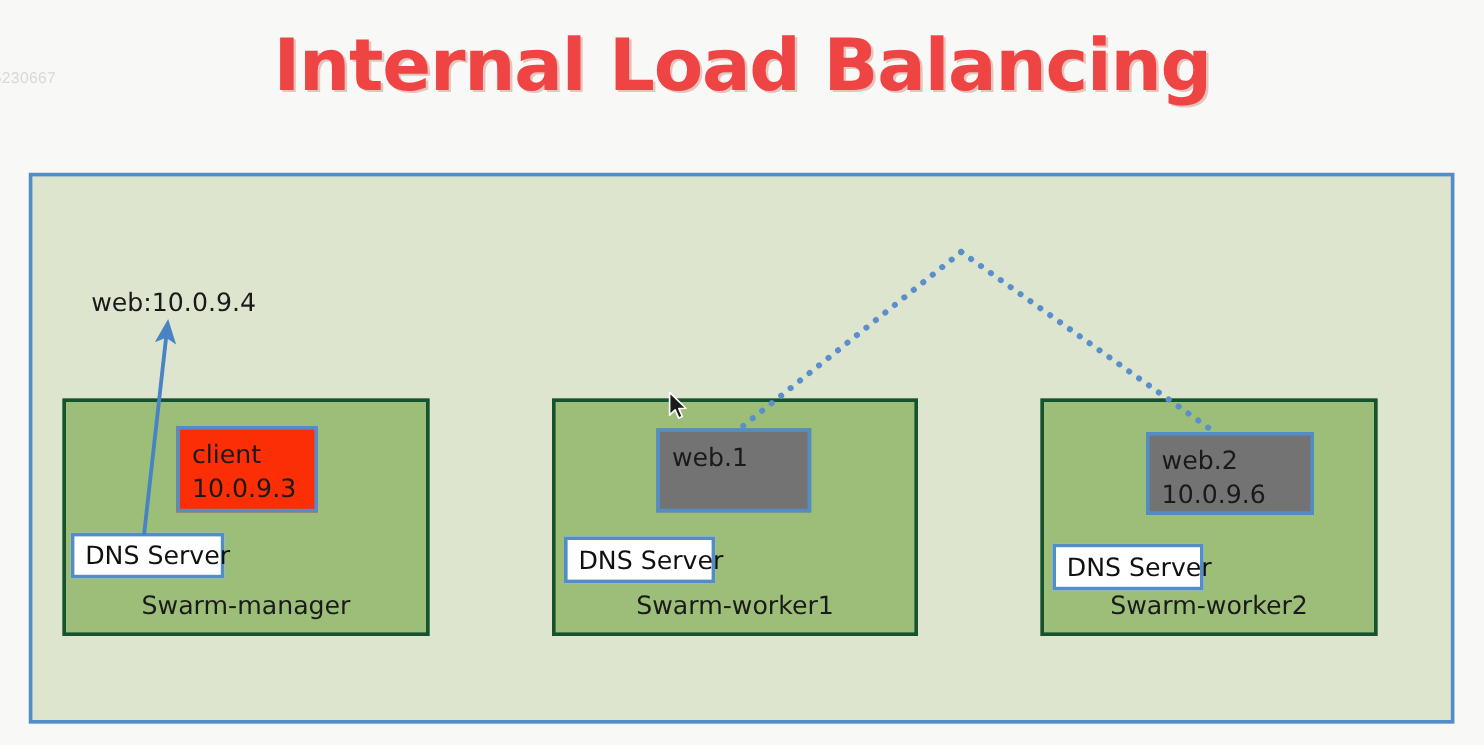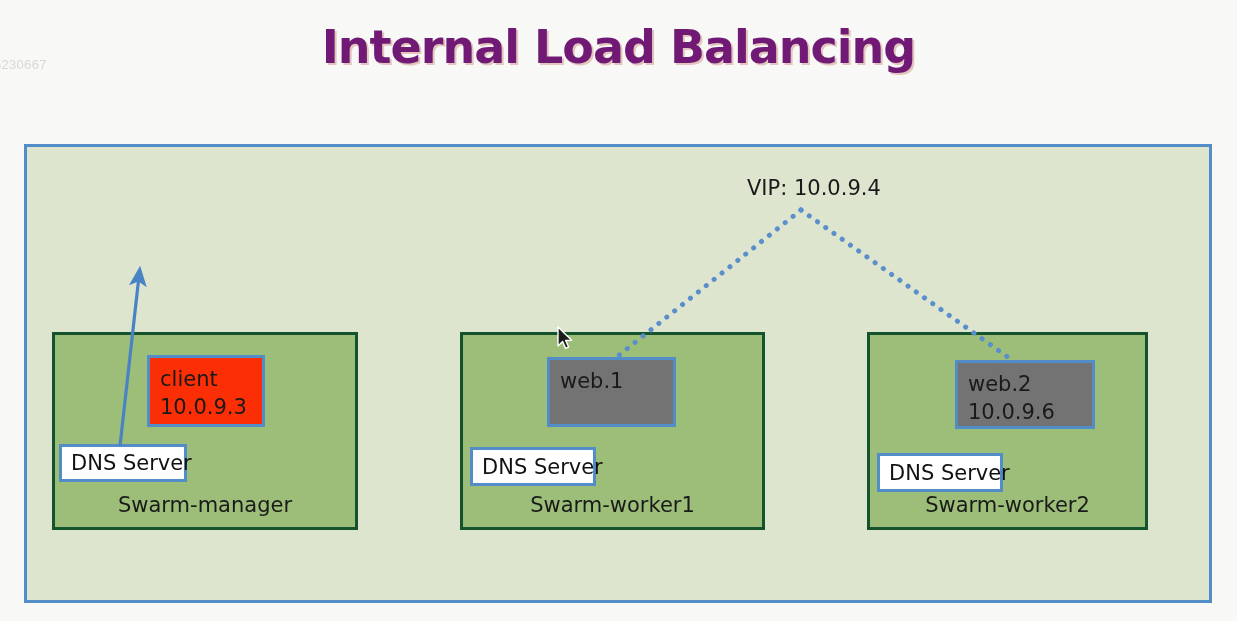--- a/index.html
+++ b/index.html
@@ -30,23 +30,23 @@
 
   
   #title {
     position: absolute;
     left: 0;
     top: 20px;
     width: 1237px;
     text-align: center;
     font-family: "DejaVu Sans", sans-serif;
     font-weight: bold;
-    font-size: 46px;
+    font-size: 60px;
     letter-spacing: -1px;
-    color: #701a75;
+    color: #ef4444;
     text-shadow: 2px 2px 0 rgba(180,80,60,0.30);
     white-space: nowrap;
   }
 
   
   #cluster {
     position: absolute;
     left: 24px;
     top: 144px;
     width: 1188px;
@@ -133,22 +133,22 @@
 <body>
 
 <div id="page">
 
   <div id="watermark">5230667</div>
 
   <div id="title">Internal Load Balancing</div>
 
   <div id="cluster"></div>
 
+  <div class="float-label" style="left:76px; top:240px;">web:10.0.9.4</div>
 
-  <div class="float-label" style="left:747px; top:176px;">VIP: 10.0.9.4</div>
 
   <div class="node" style="left:52px; top:332px; width:306px; height:198px;">
     <div class="node-label">Swarm-manager</div>
   </div>
   <div class="container-box red" style="left:147px; top:355px; width:118px; height:72px;">
     <span class="line">client</span>
     <span class="line">10.0.9.3</span>
   </div>
   <div class="dns-box" style="left:59px; top:444px; width:128px; height:38px;">DNS Server</div>
 

